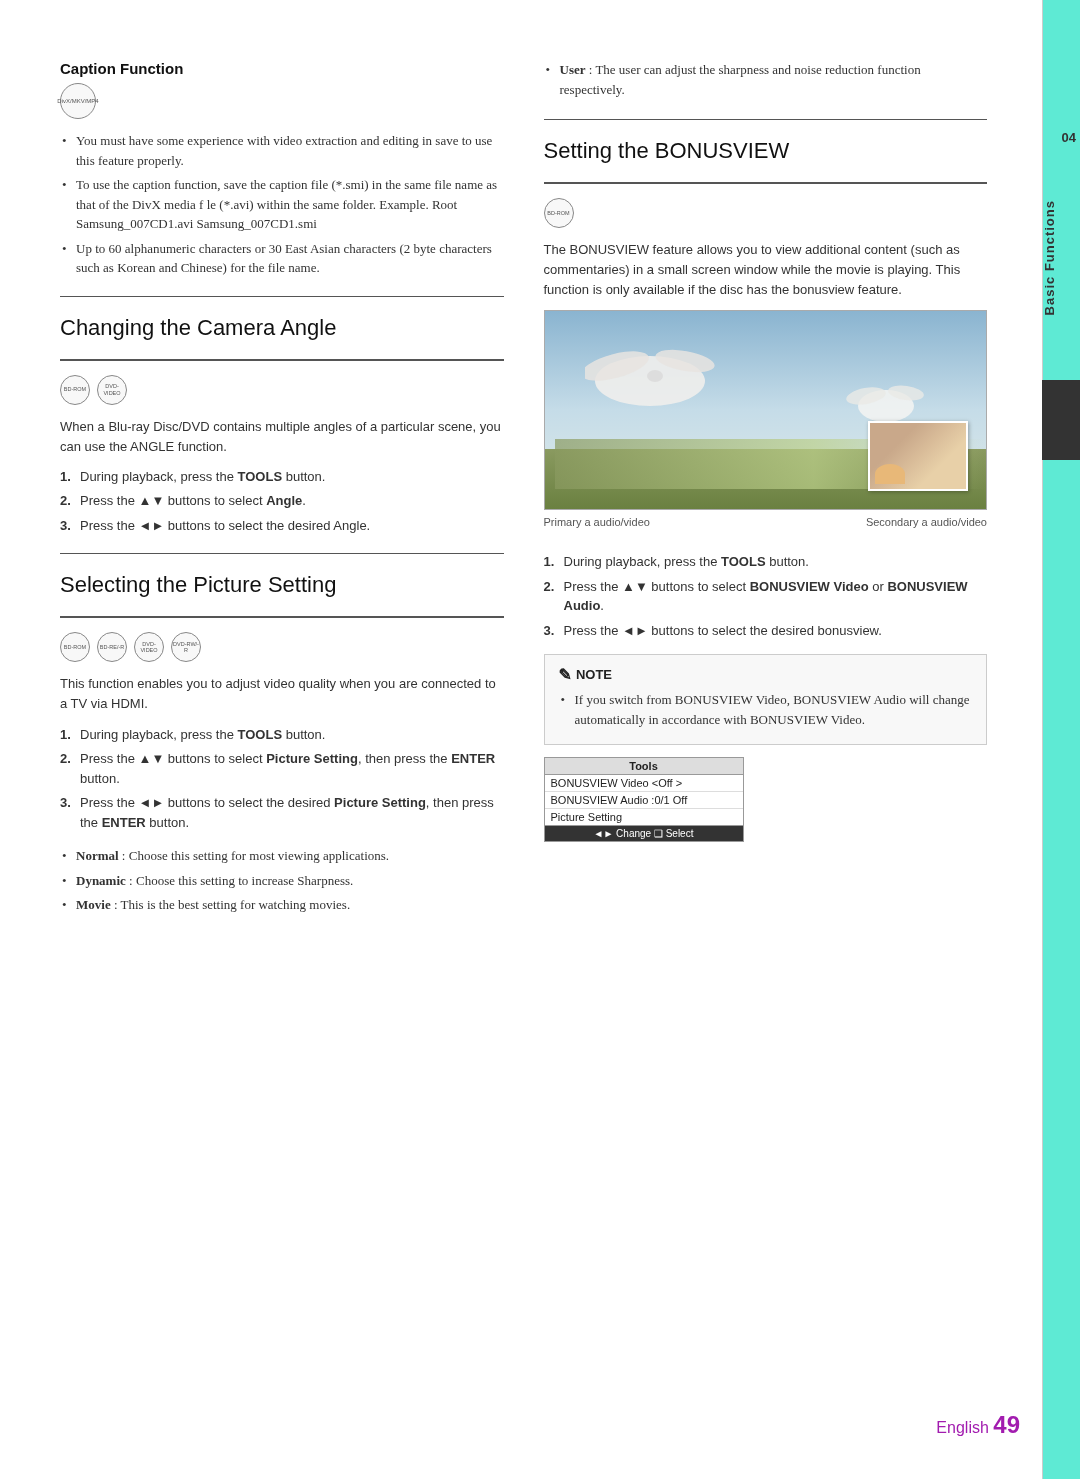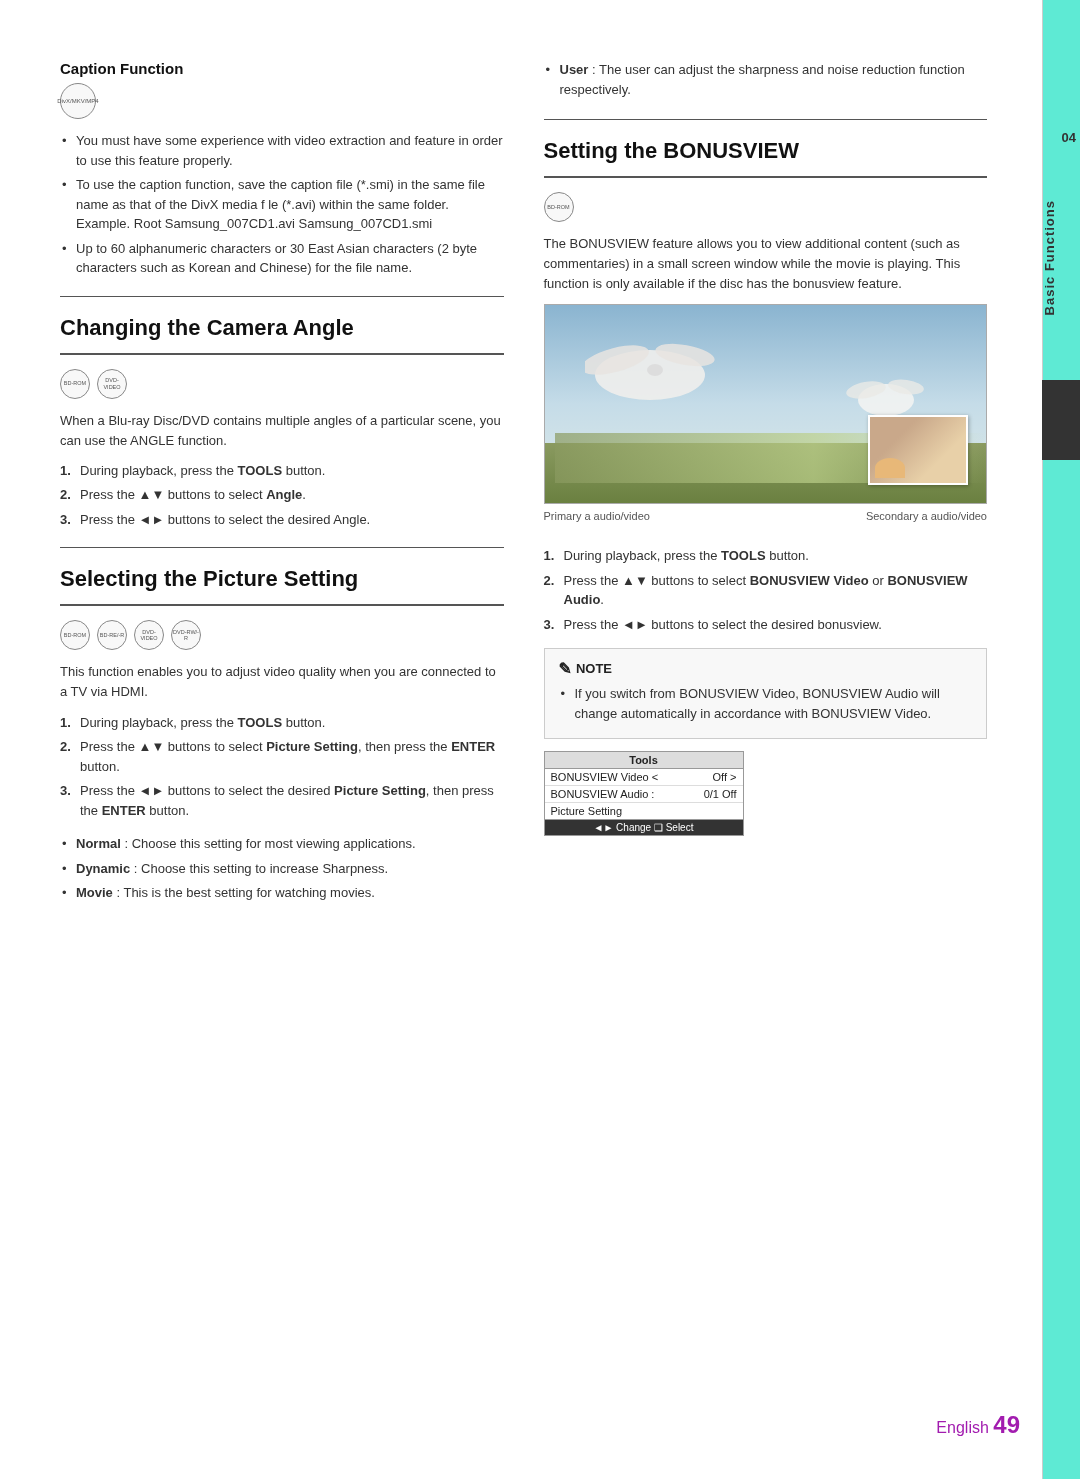--- a/index.html
+++ b/index.html
@@ -88,24 +88,24 @@
     }
 
     .right-col {
       flex: 1;
       min-width: 0;
     }
 
     
     .section-title {
       font-size: 22px;
-      font-weight: bold;
+      font-weight: normal;
       color: #111;
       border-bottom: 2px solid #555;
-      padding-bottom: 12px;
+      padding-bottom: 18px;
       margin-bottom: 14px;
     }
 
     .subsection-title {
       font-size: 15px;
       font-weight: bold;
       color: #111;
       margin-bottom: 6px;
     }
 
@@ -131,20 +131,21 @@
       align-items: center;
       margin-bottom: 12px;
       gap: 4px;
     }
 
     
     ul.bullet-list {
       list-style: none;
       padding: 0;
       margin-bottom: 14px;
+      font-family: Liberation Serif, serif;
     }
 
     ul.bullet-list li {
       padding-left: 16px;
       position: relative;
       margin-bottom: 5px;
       font-size: 13px;
       line-height: 1.5;
       color: #333;
     }
@@ -220,21 +221,20 @@
     .tools-table .tools-header {
       background: #ddd;
       text-align: center;
       padding: 2px 6px;
       font-weight: bold;
       border-bottom: 1px solid #999;
     }
 
     .tools-table .tools-row {
       display: flex;
-      justify-content: space-between;
       padding: 2px 6px;
       border-bottom: 1px solid #ddd;
     }
 
     .tools-table .tools-footer {
       background: #333;
       color: #fff;
       text-align: center;
       padding: 2px 6px;
       font-size: 10px;
@@ -328,21 +328,21 @@
       <div class="left-col">
 
         <div class="caption-section">
           <div class="subsection-title">Caption Function</div>
           <div class="icon-row">
             <div class="icon-badge" style="width:36px;height:36px;">
               <span style="font-size:6px;line-height:1.1;">DivX/MKV/MP4</span>
             </div>
           </div>
           <ul class="bullet-list">
-            <li>You must have some experience with video extraction and feature in order to use this feature properly.</li>
+            <li>You must have some experience with video extraction and editing in save to use this feature properly.</li>
             <li>To use the caption function, save the caption file (*.smi) in the same file name as that of the DivX media f le (*.avi) within the same folder. Example. Root Samsung_007CD1.avi Samsung_007CD1.smi</li>
             <li>Up to 60 alphanumeric characters or 30 East Asian characters (2 byte characters such as Korean and Chinese) for the file name.</li>
           </ul>
         </div>
 
         <hr class="divider-line">
 
         <div>
           <div class="section-title">Changing the Camera Angle</div>
           <div class="icon-row">

